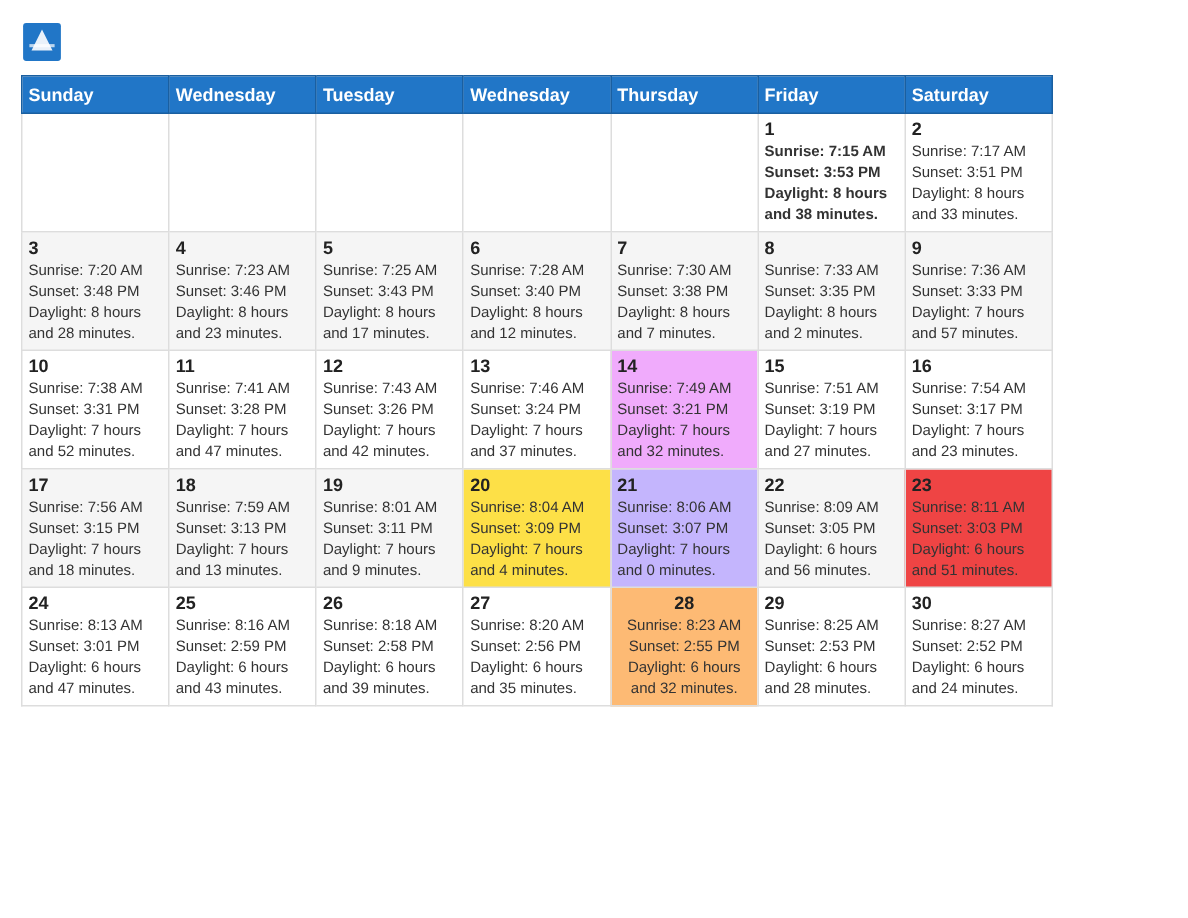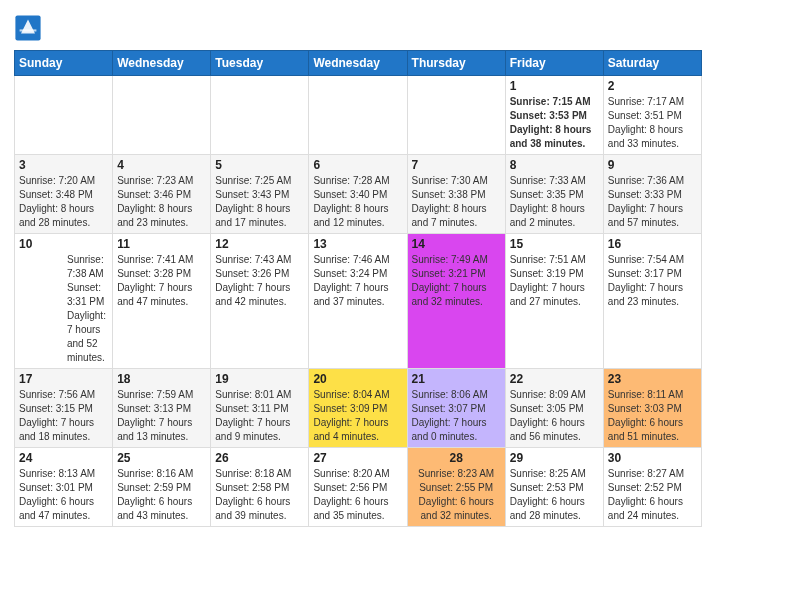--- a/index.html
+++ b/index.html
@@ -202,21 +202,21 @@
             <span class="day-number">9</span>
             <div class="cell-content" style="white-space: pre-line;">Sunrise: 7:36 AM
 Sunset: 3:33 PM
 Daylight: 7 hours
 and 57 minutes.</div>
           </td>
         </tr>
         <tr>
           <td style="background: rgb(255, 255, 255);">
             <span class="day-number">10</span>
-            <div class="cell-content" style="white-space: pre-line; margin-left: 48px;">Sunrise: 7:38 AM
+            <div class="cell-content" style="white-space: pre-line;">Sunrise: 7:38 AM
 Sunset: 3:31 PM
 Daylight: 7 hours
 and 52 minutes.</div>
           </td>
           <td style="background: rgb(255, 255, 255);">
             <span class="day-number">11</span>
             <div class="cell-content" style="white-space: pre-line;">Sunrise: 7:41 AM
 Sunset: 3:28 PM
 Daylight: 7 hours
 and 47 minutes.</div>
@@ -228,21 +228,21 @@
 Daylight: 7 hours
 and 42 minutes.</div>
           </td>
           <td style="background: rgb(255, 255, 255);">
             <span class="day-number">13</span>
             <div class="cell-content" style="white-space: pre-line;">Sunrise: 7:46 AM
 Sunset: 3:24 PM
 Daylight: 7 hours
 and 37 minutes.</div>
           </td>
-          <td style="background: #d946ef; margin-top: 19px;">
+          <td style="background: #f0abfc; margin-top: 19px;">
             <span class="day-number">14</span>
             <div class="cell-content" style="white-space: pre-line;">Sunrise: 7:49 AM
 Sunset: 3:21 PM
 Daylight: 7 hours
 and 32 minutes.</div>
           </td>
           <td style="background: rgb(255, 255, 255);">
             <span class="day-number">15</span>
             <div class="cell-content" style="white-space: pre-line;">Sunrise: 7:51 AM
 Sunset: 3:19 PM
@@ -293,21 +293,21 @@
 Daylight: 7 hours
 and 0 minutes.</div>
           </td>
           <td style="background: rgb(245, 245, 245);">
             <span class="day-number">22</span>
             <div class="cell-content" style="white-space: pre-line;">Sunrise: 8:09 AM
 Sunset: 3:05 PM
 Daylight: 6 hours
 and 56 minutes.</div>
           </td>
-          <td style="background: #fdba74;">
+          <td style="background: #ef4444;">
             <span class="day-number">23</span>
             <div class="cell-content" style="white-space: pre-line;">Sunrise: 8:11 AM
 Sunset: 3:03 PM
 Daylight: 6 hours
 and 51 minutes.</div>
           </td>
         </tr>
         <tr>
           <td style="background: rgb(255, 255, 255);">
             <span class="day-number">24</span>

